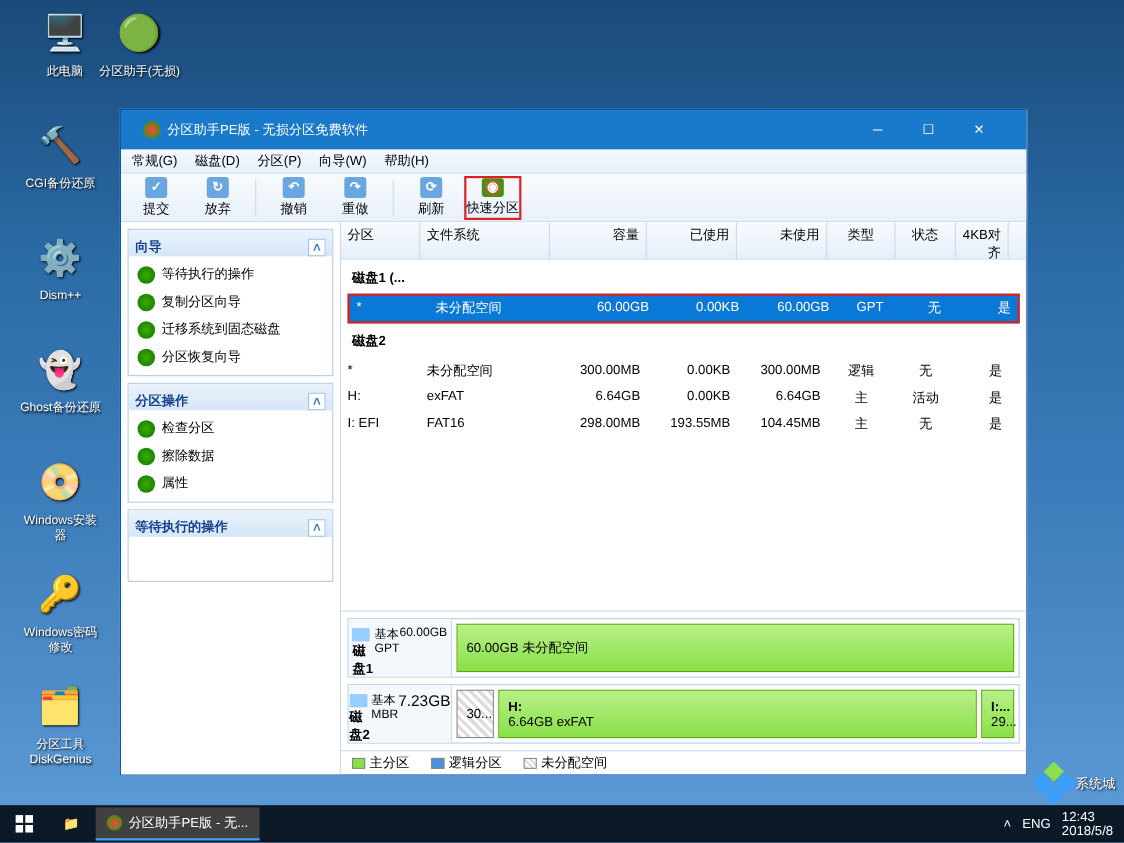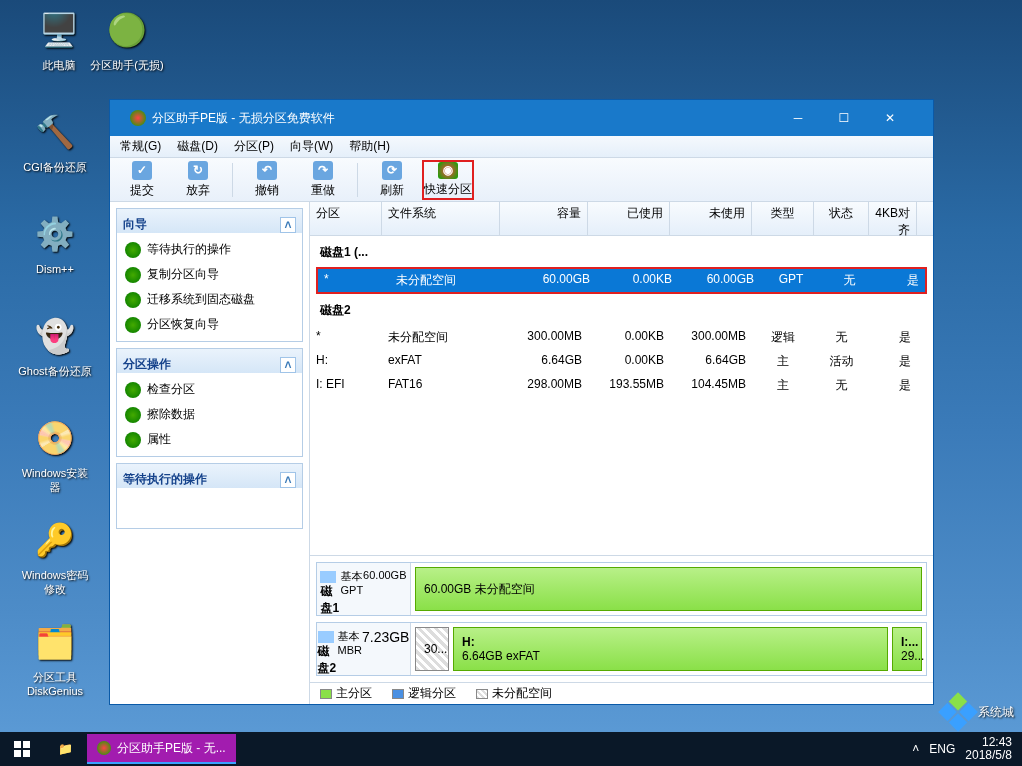--- a/index.html
+++ b/index.html
@@ -50,23 +50,23 @@
 .vseg.green{background:linear-gradient(#b8f088,#8ae048);border-color:#5a0}
 .vseg.hatch{background:repeating-linear-gradient(45deg,#ddd,#ddd 3px,#fff 3px,#fff 6px)}
 .legend{height:22px;display:flex;align-items:center;padding:0 10px;gap:20px;border-top:1px solid #cdd9e6}
 .legend .sw{width:12px;height:10px;display:inline-block;margin-right:4px;border:1px solid #888;vertical-align:middle}
 .sw.g{background:#8ae048}.sw.b{background:#4a90e2}.sw.h{background:repeating-linear-gradient(45deg,#ddd,#ddd 2px,#fff 2px,#fff 4px)}
 
 .taskbar{position:absolute;left:0;right:0;bottom:0;height:34px;background:#0a1828;display:flex;align-items:center;color:#fff}
 .start{width:44px;height:34px;display:flex;align-items:center;justify-content:center}
 .start svg{width:16px;height:16px}
 .taskitem{height:30px;display:flex;align-items:center;padding:0 10px;gap:6px;margin-left:4px}
-.taskitem.active{background:#a21caf;border-bottom:2px solid #3aa0ff}
+.taskitem.active{background:#404040;border-bottom:2px solid #3aa0ff}
 .tray{margin-left:auto;display:flex;align-items:center;gap:10px;padding-right:10px;font-size:11px}
-.tray .time{text-align:right;line-height:13px}
+.tray .time{text-align:left;line-height:13px}
 .watermark{position:absolute;right:8px;bottom:40px;color:#fff;display:flex;align-items:center;gap:6px;font-size:18px;text-shadow:1px 1px 2px #000}
 .watermark .logo{width:28px;height:28px;transform:rotate(45deg);display:grid;grid-template-columns:1fr 1fr;gap:2px}
 .watermark .logo i{background:#3aa0ff}
 .watermark .logo i:first-child{background:#8ae048}
 </style>
 </head>
 <body>
 
 <div class="desktop">
 

